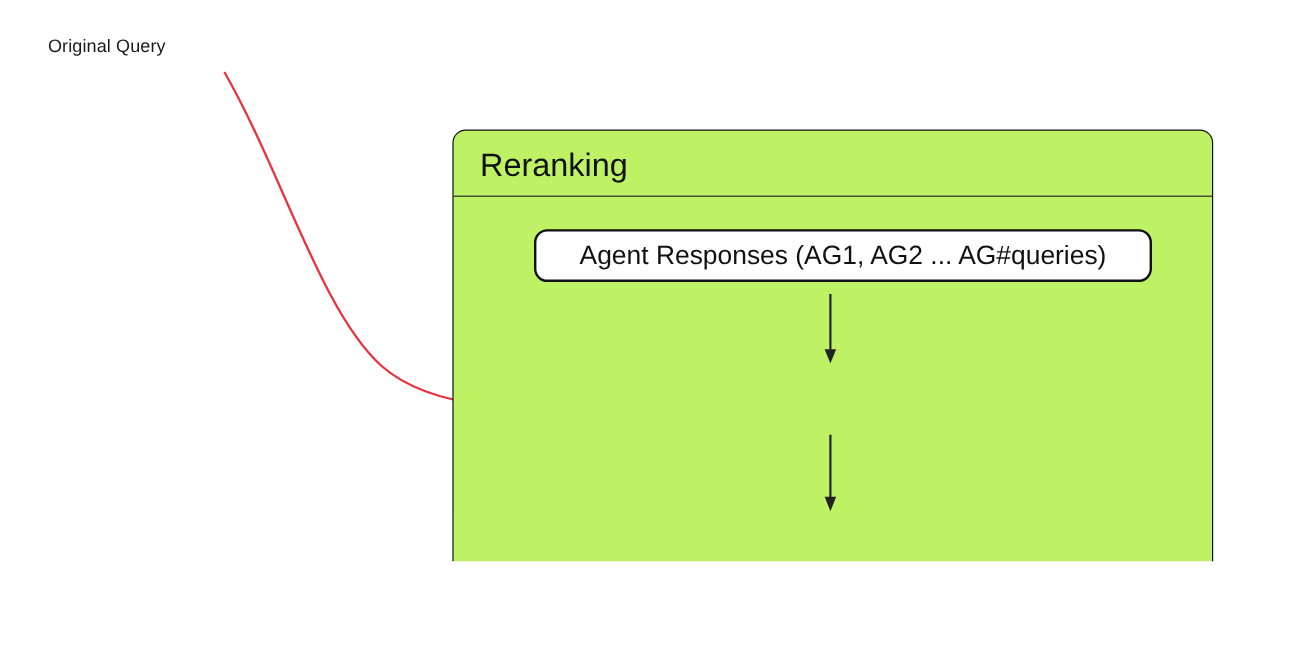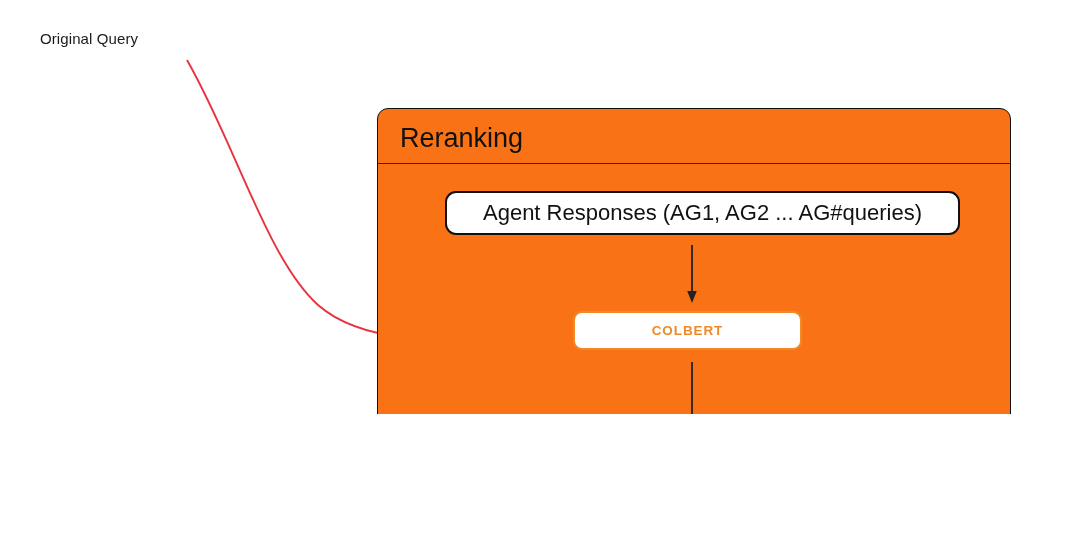--- a/index.html
+++ b/index.html
@@ -3,21 +3,21 @@
 <meta charset="utf-8">
 <style>
   html, body {
     margin: 0;
     padding: 0;
     background: #ffffff;
   }
   #canvas {
     position: relative;
     width: 1082px;
-    height: 414px;
+    height: 468px;
     background: #ffffff;
     overflow: hidden;
     font-family: "Liberation Sans", sans-serif;
   }
 
   
   .annotation-label {
     position: absolute;
     left: 40px;
     top: 29px;
@@ -40,21 +40,21 @@
 
   
   .panel {
     position: absolute;
     left: 377px;
     top: 108px;
     width: 634px;
     height: 398px;
     border: 1.6px solid #111111;
     border-radius: 11px;
-    background: #f97316;
+    background: #bef264;
     box-sizing: border-box;
   }
   .panel-title {
     position: absolute;
     left: 22px;
     top: 13px;
     font-size: 27px;
     line-height: 33px;
     color: #111111;
     white-space: nowrap;
@@ -141,21 +141,20 @@
 
     <div class="panel-divider"></div>
 
     <div class="node node-dark node-agent-responses">Agent Responses (AG1, AG2 ... AG#queries)</div>
 
     <svg class="flow-arrow" style="left:303px; top:136px;" width="22" height="62" viewBox="0 0 22 62">
       <line x1="11" y1="0" x2="11" y2="50" stroke="#222222" stroke-width="1.8"></line>
       <path d="M11,58 L6.2,46 L15.8,46 Z" fill="#222222"></path>
     </svg>
 
-    <div class="node node-accent node-colbert">COLBERT</div>
 
     <svg class="flow-arrow" style="left:303px; top:253px;" width="22" height="68" viewBox="0 0 22 68">
       <line x1="11" y1="0" x2="11" y2="56" stroke="#222222" stroke-width="1.8"></line>
       <path d="M11,64 L6.2,52 L15.8,52 Z" fill="#222222"></path>
     </svg>
 
 
   </div>
 </div>
 

